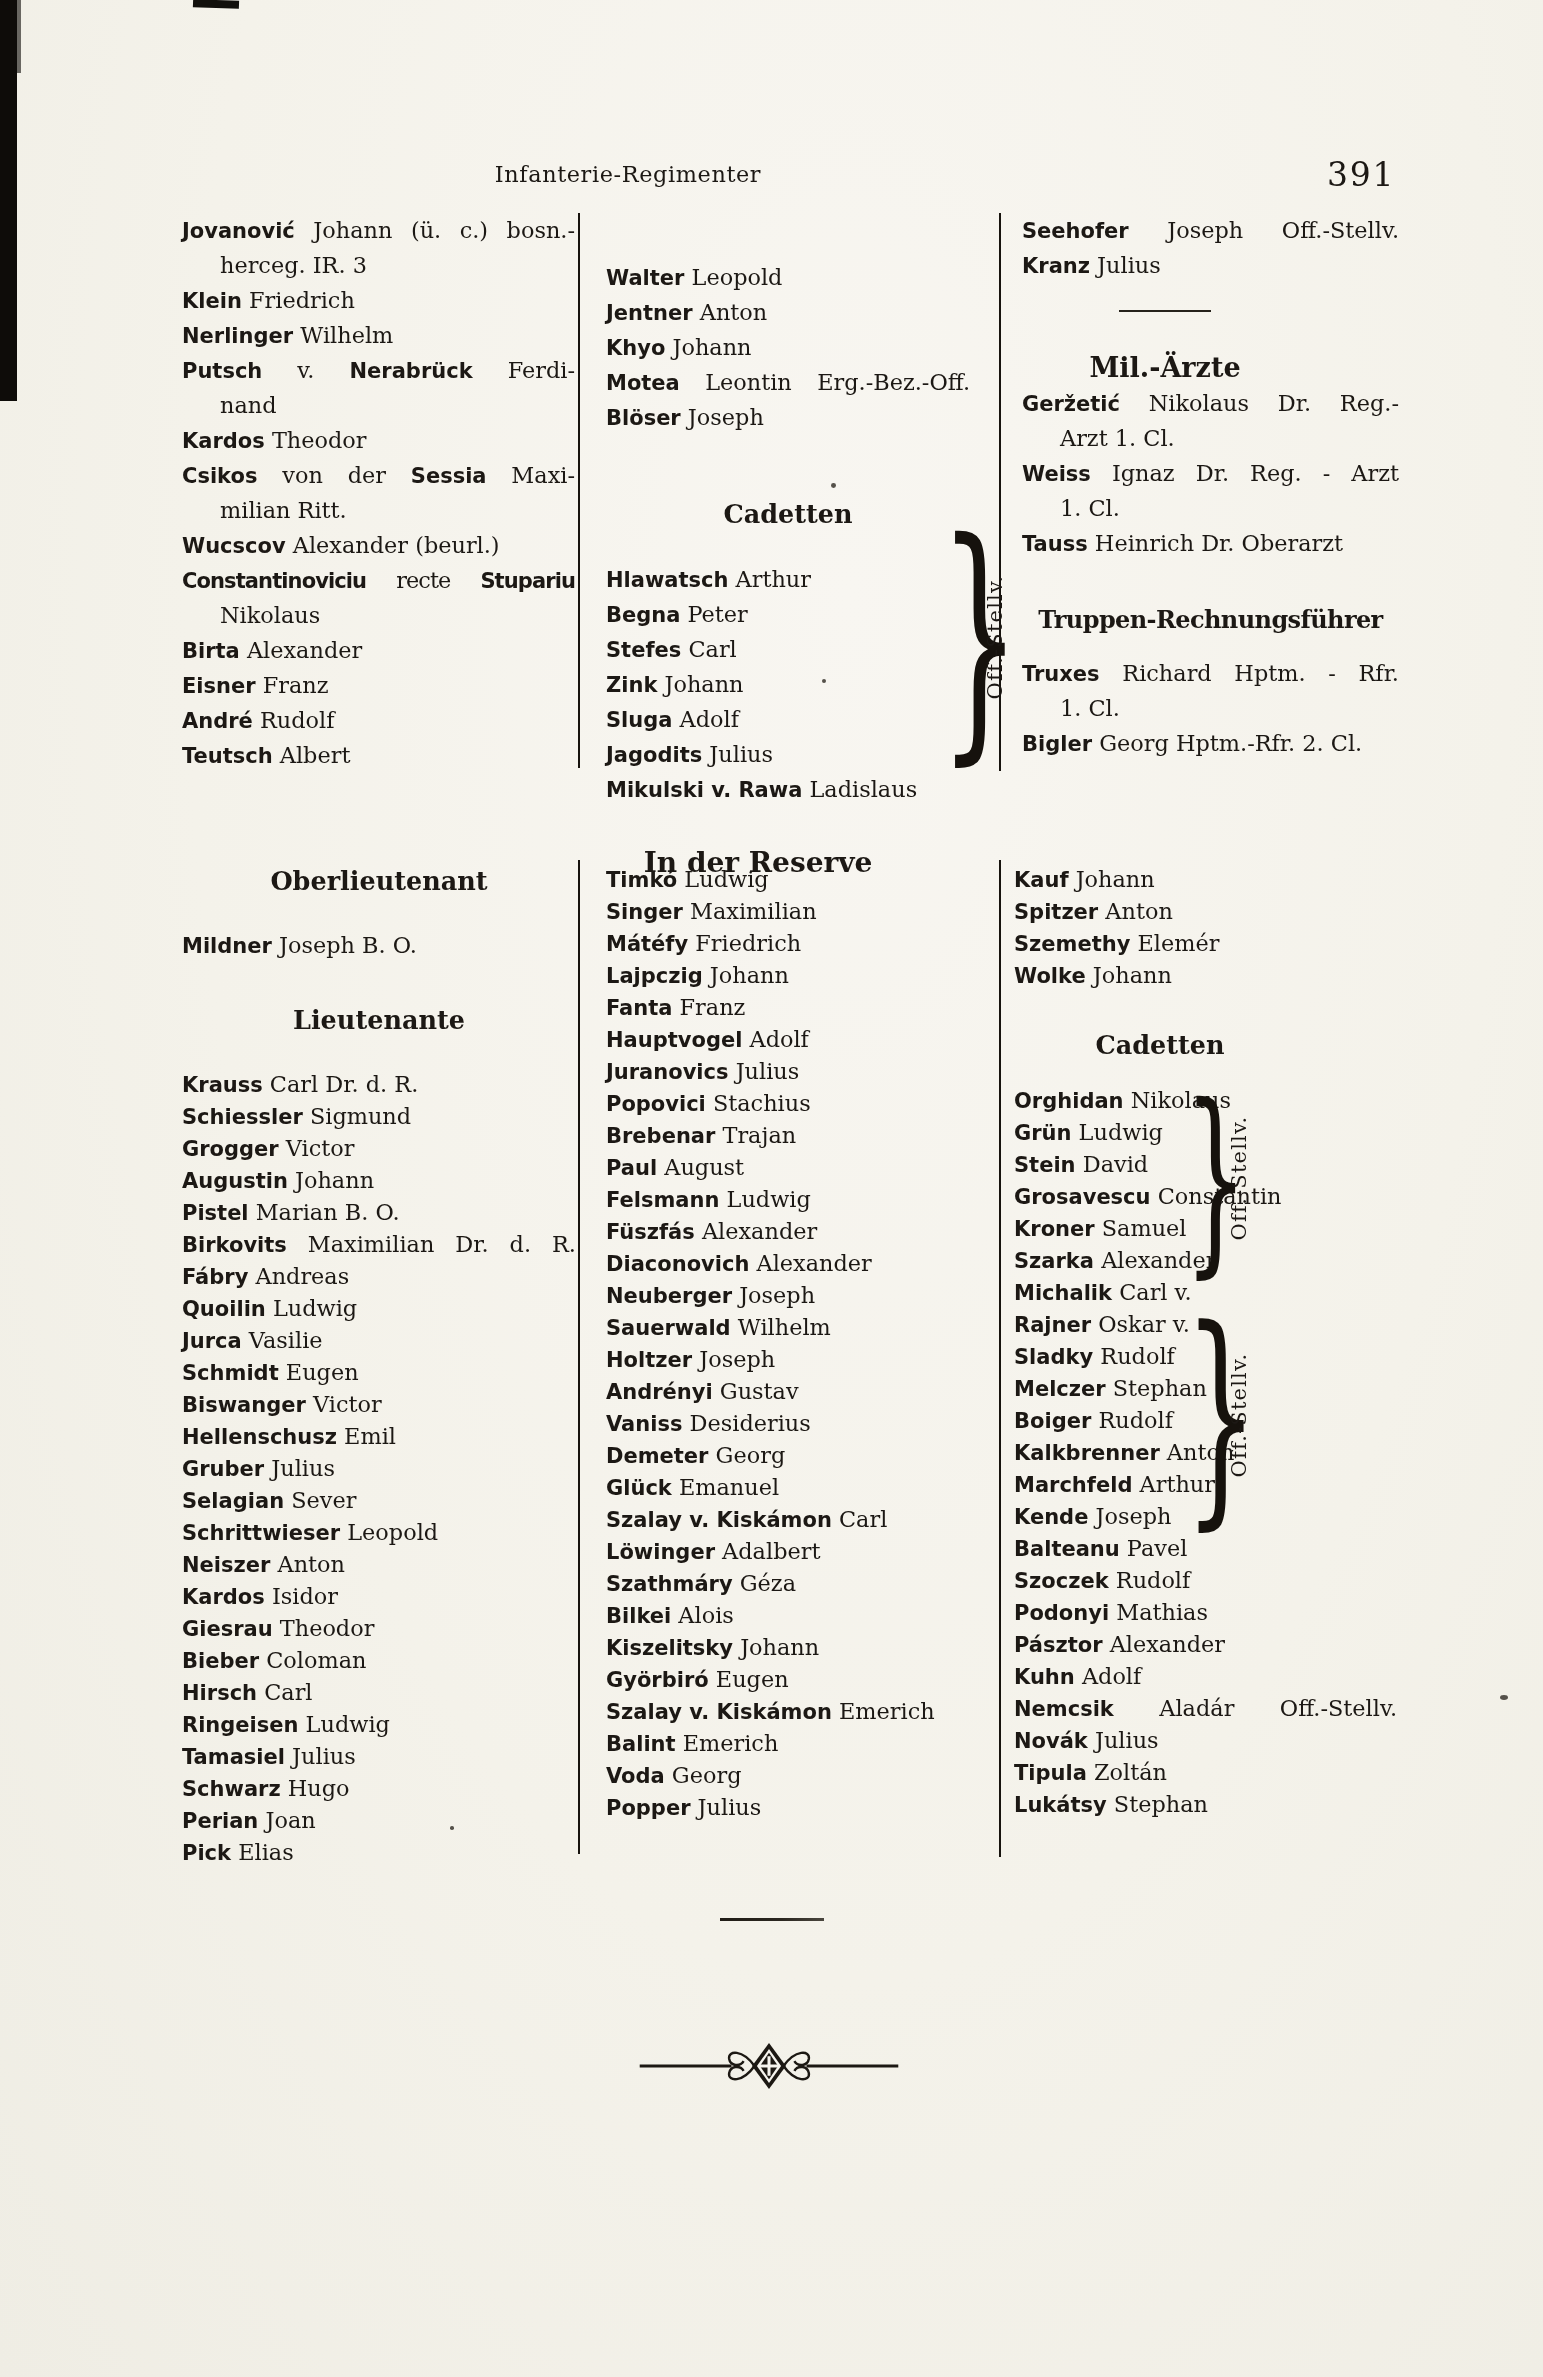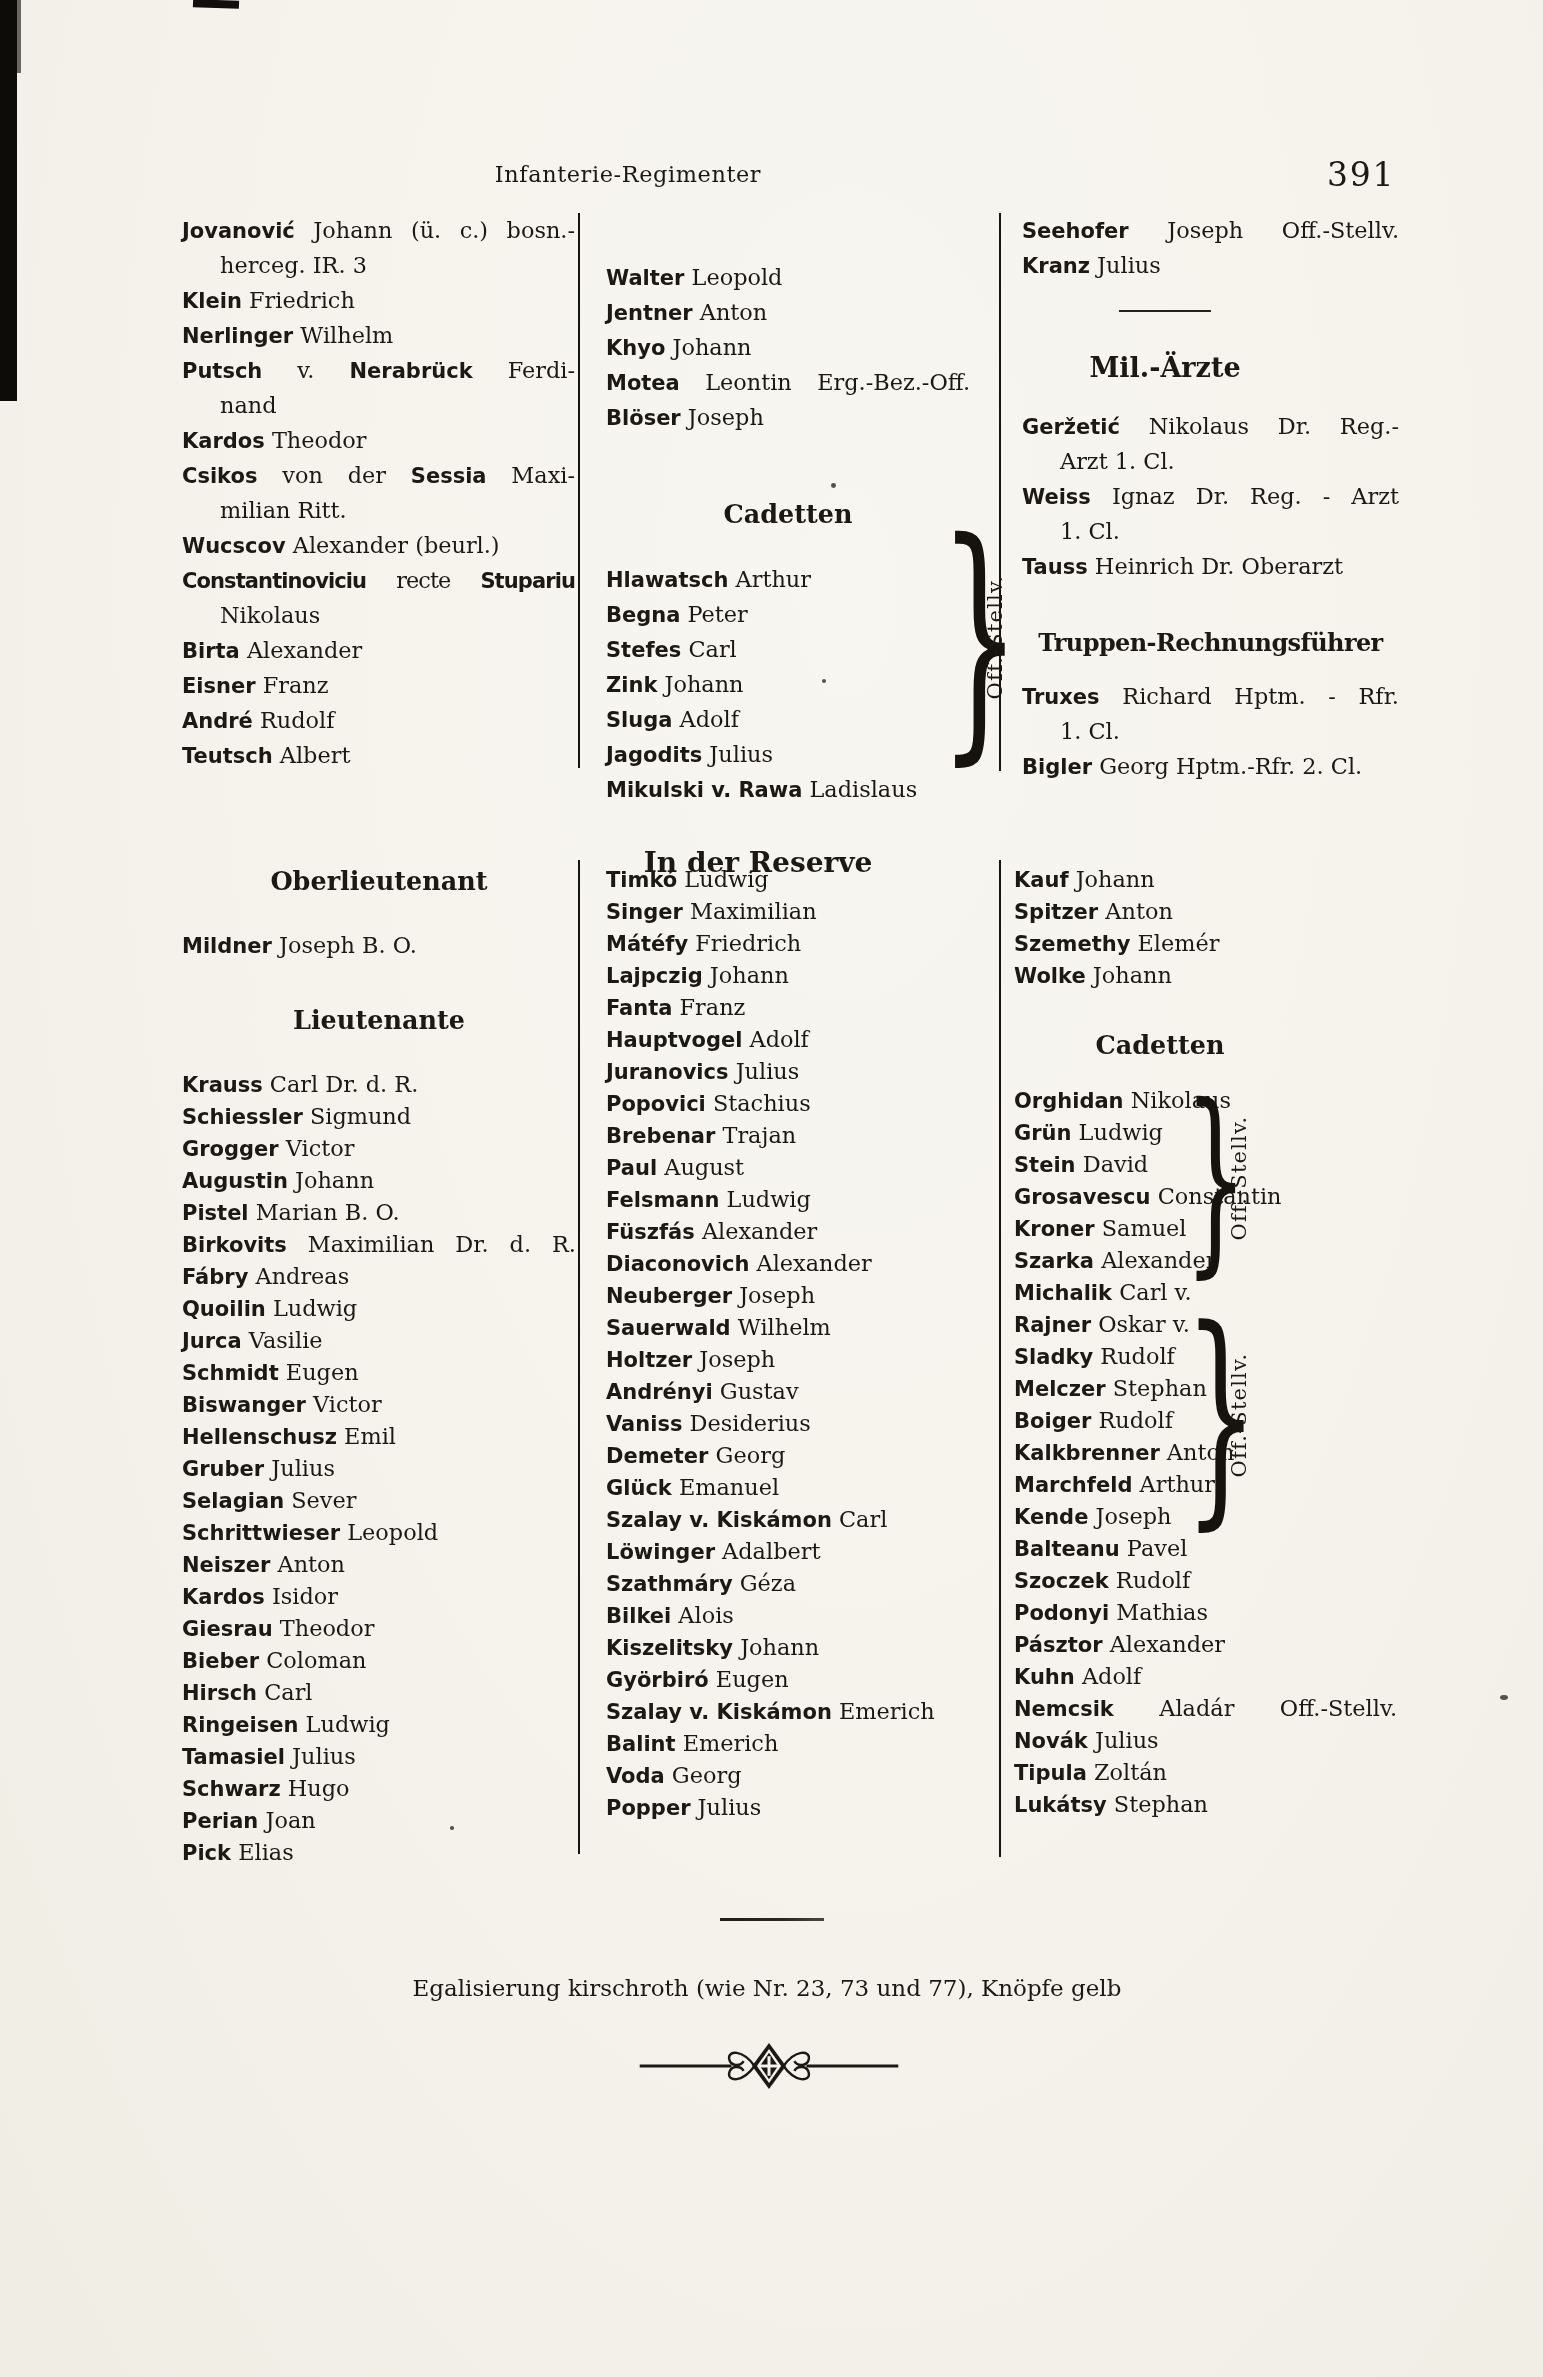--- a/index.html
+++ b/index.html
@@ -44,21 +44,21 @@
 
   .ln.head { font-family:"DejaVu Serif", serif; font-weight:bold; font-size:25.5px;
     text-align:center; height:36px; line-height:36px; white-space:nowrap; }
   .ln.head.hs44 { font-size:27px; }
   .ln.head.hs40 { font-size:24px; letter-spacing:-0.6px; }
   .ln.head.cl, .ln.rule.cl { padding-right:91px; }
 
   .ln.rule { height:2.4px; }
   .ln.rule .bar { display:block; width:92px; height:2.4px; margin:0 auto; background:#26221b; }.mt45{margin-top:27px}.mt50{margin-top:30px}.mt55{margin-top:41px}
   .mt60{margin-top:36px}.mt62{margin-top:38px}.mt100{margin-top:61px}
-  .mb30{margin-bottom:18px}.mb35{margin-bottom:21px}.mb38{margin-bottom:23px}
+  .mb30{margin-bottom:18px}.mb35{margin-bottom:21px}.mb38{}
   .mb50{margin-bottom:30px}
 
   .reserve-heading { position:absolute; left:758px; top:798px; transform:translateX(-50%);
     font-family:"DejaVu Serif", serif; font-weight:bold; font-size:28px; letter-spacing:0px; white-space:nowrap;margin-top:48px; }
 
   .brace { position:absolute; color:#16120d; font-family:"DejaVu Serif", serif;
     display:flex; align-items:center; transform-origin:left center; transform:scaleX(0.5); }
   #brace-a { left:939px; top:515px;  height:244px; font-size:257px; }
   #brace-b { left:1184px; top:1084px; height:189px; font-size:200px; }
   #brace-c { left:1184px; top:1304px; height:221px; font-size:233px; }
@@ -242,21 +242,20 @@
       <div class="ln"><span class="sn">Tipula</span><span class="gn"> Zoltán</span></div>
       <div class="ln"><span class="sn">Lukátsy</span><span class="gn"> Stephan</span></div>
     </div>
 
   <div class="brace" id="brace-b">}</div>
   <div class="brace-label" id="blabel-b">Off.-Stellv.</div>
   <div class="brace" id="brace-c">}</div>
   <div class="brace-label" id="blabel-c">Off.-Stellv.</div>
 
   <div class="footer-rule"></div>
-  <div class="footer-note">Egalisierung kirschroth (wie Nr. 23, 73 und 77), Knöpfe gelb</div>
 
   <svg class="ornament" width="267" height="58" viewBox="0 0 440 96">
     <g stroke="#1c1813" stroke-width="5" fill="none">
       <line x1="6" y1="48" x2="158" y2="48"></line>
       <line x1="282" y1="48" x2="434" y2="48"></line>
     </g>
     <g stroke="#1c1813" stroke-width="4" fill="none">
       <path d="M196,48 C176,20 152,22 154,36 C156,48 172,50 178,40"></path>
       <path d="M196,48 C176,76 152,74 154,60 C156,48 172,46 178,56"></path>
       <path d="M244,48 C264,20 288,22 286,36 C284,48 268,50 262,40"></path>

